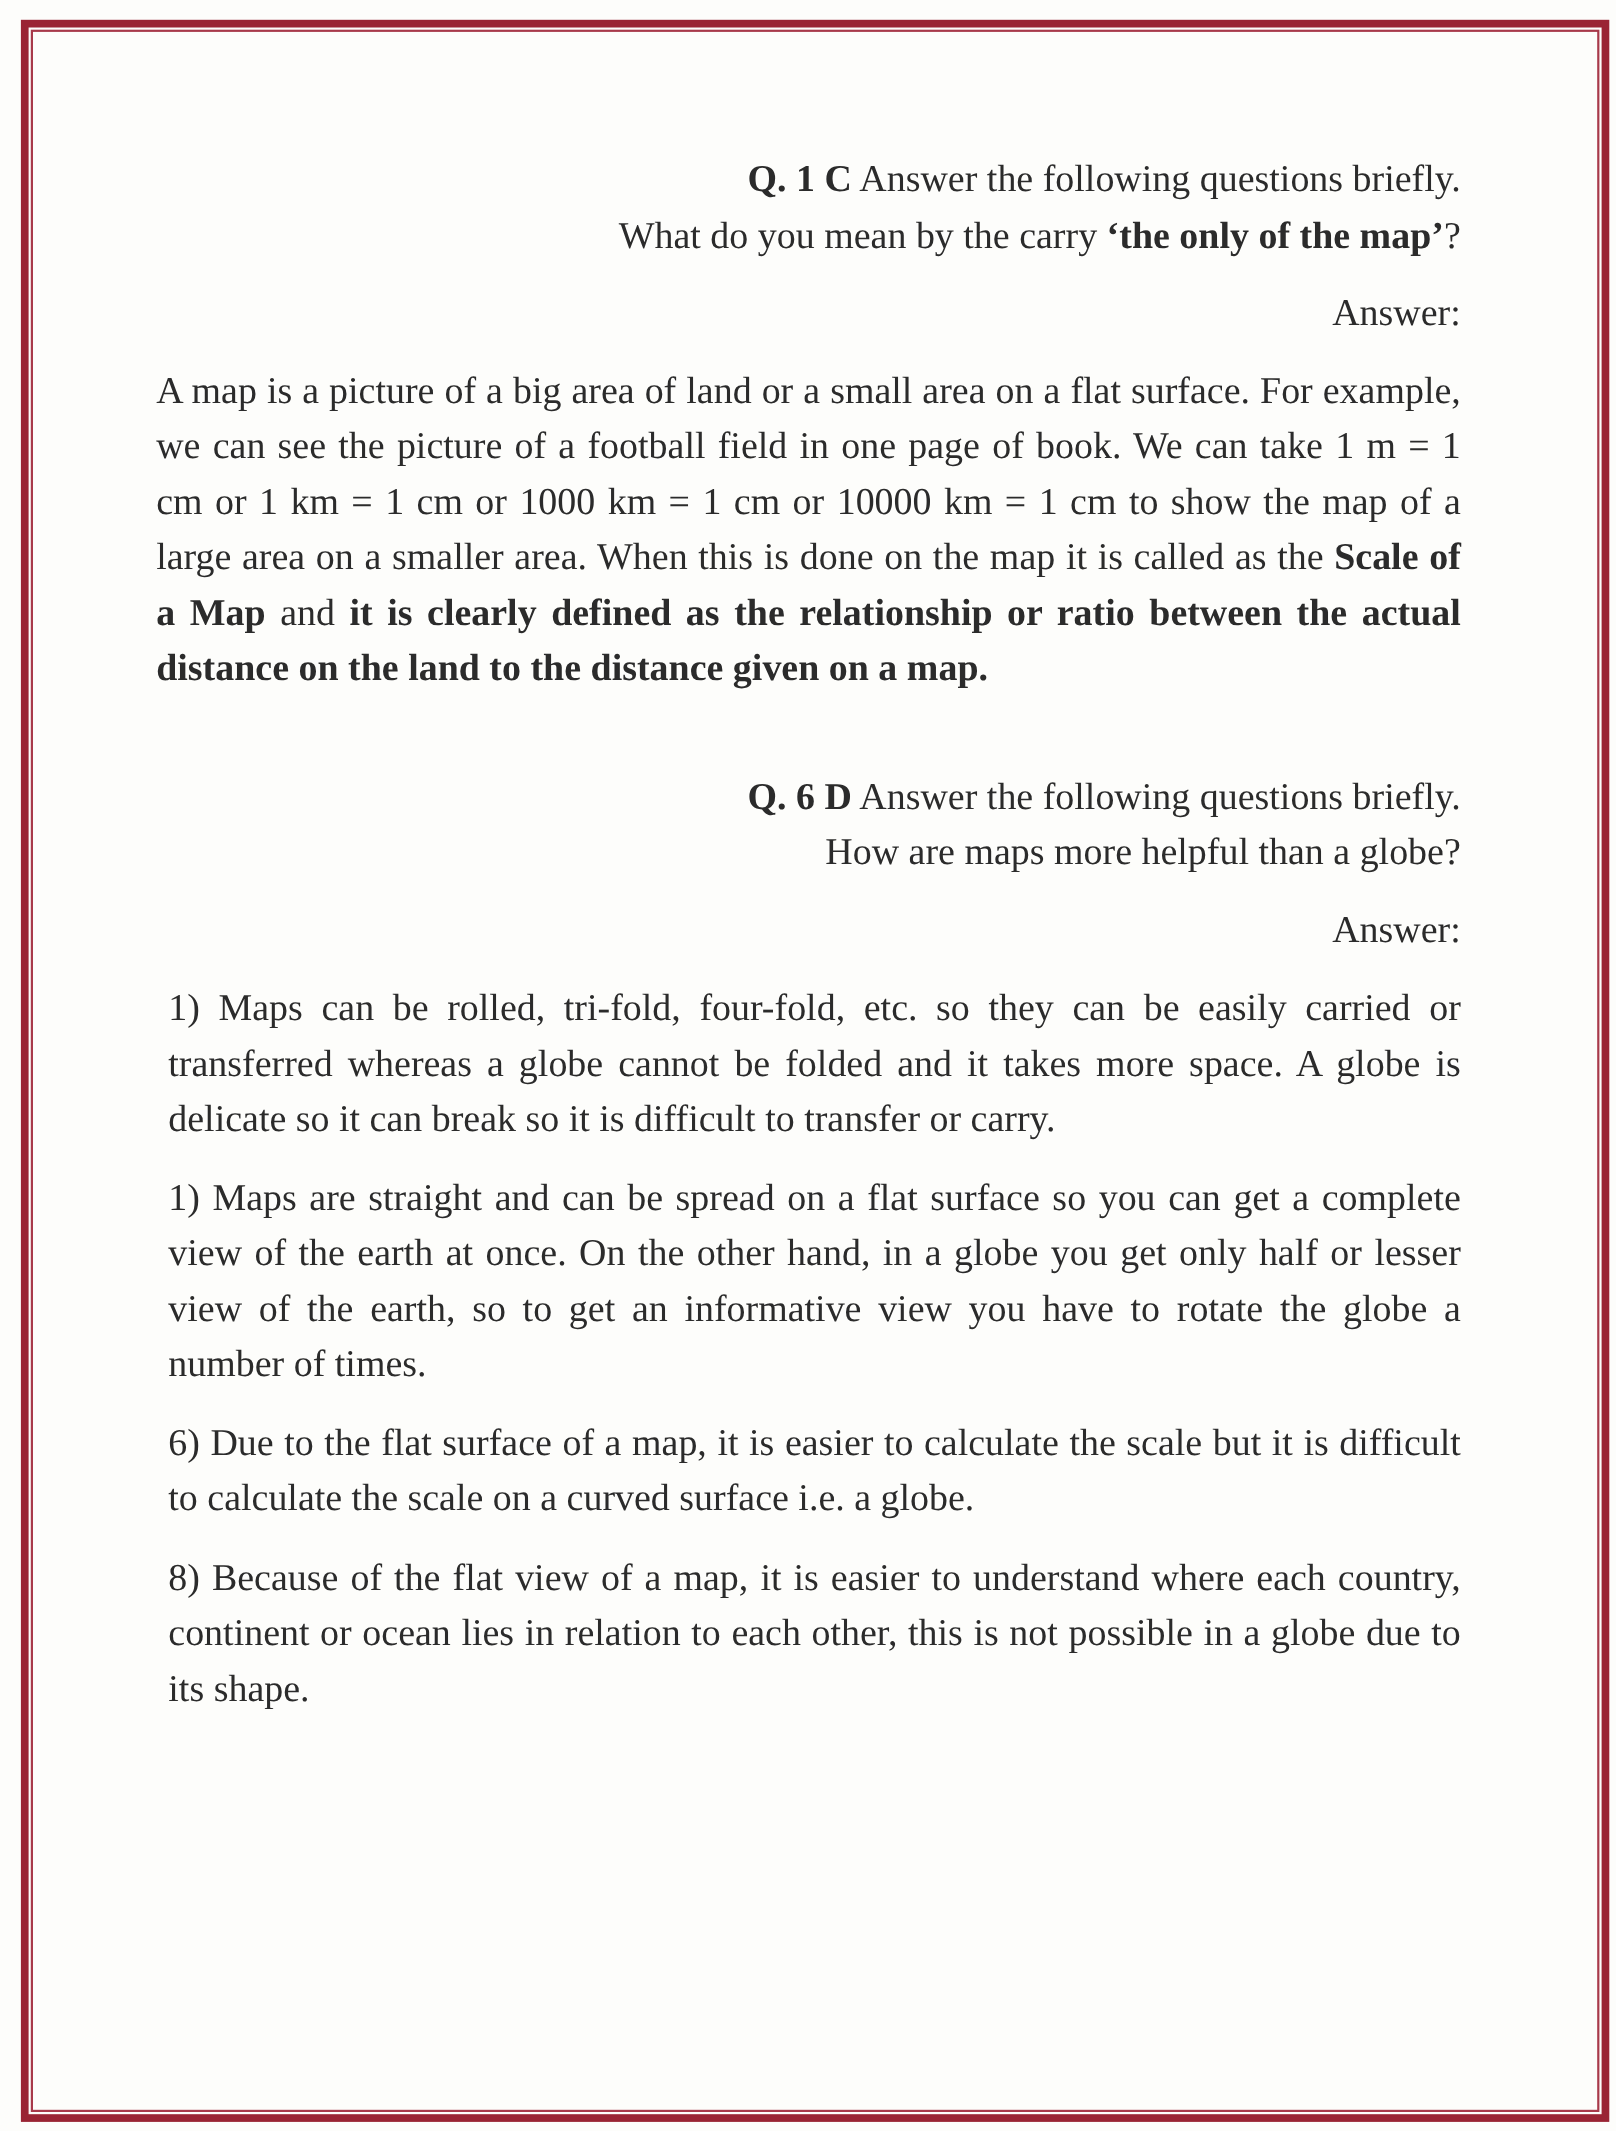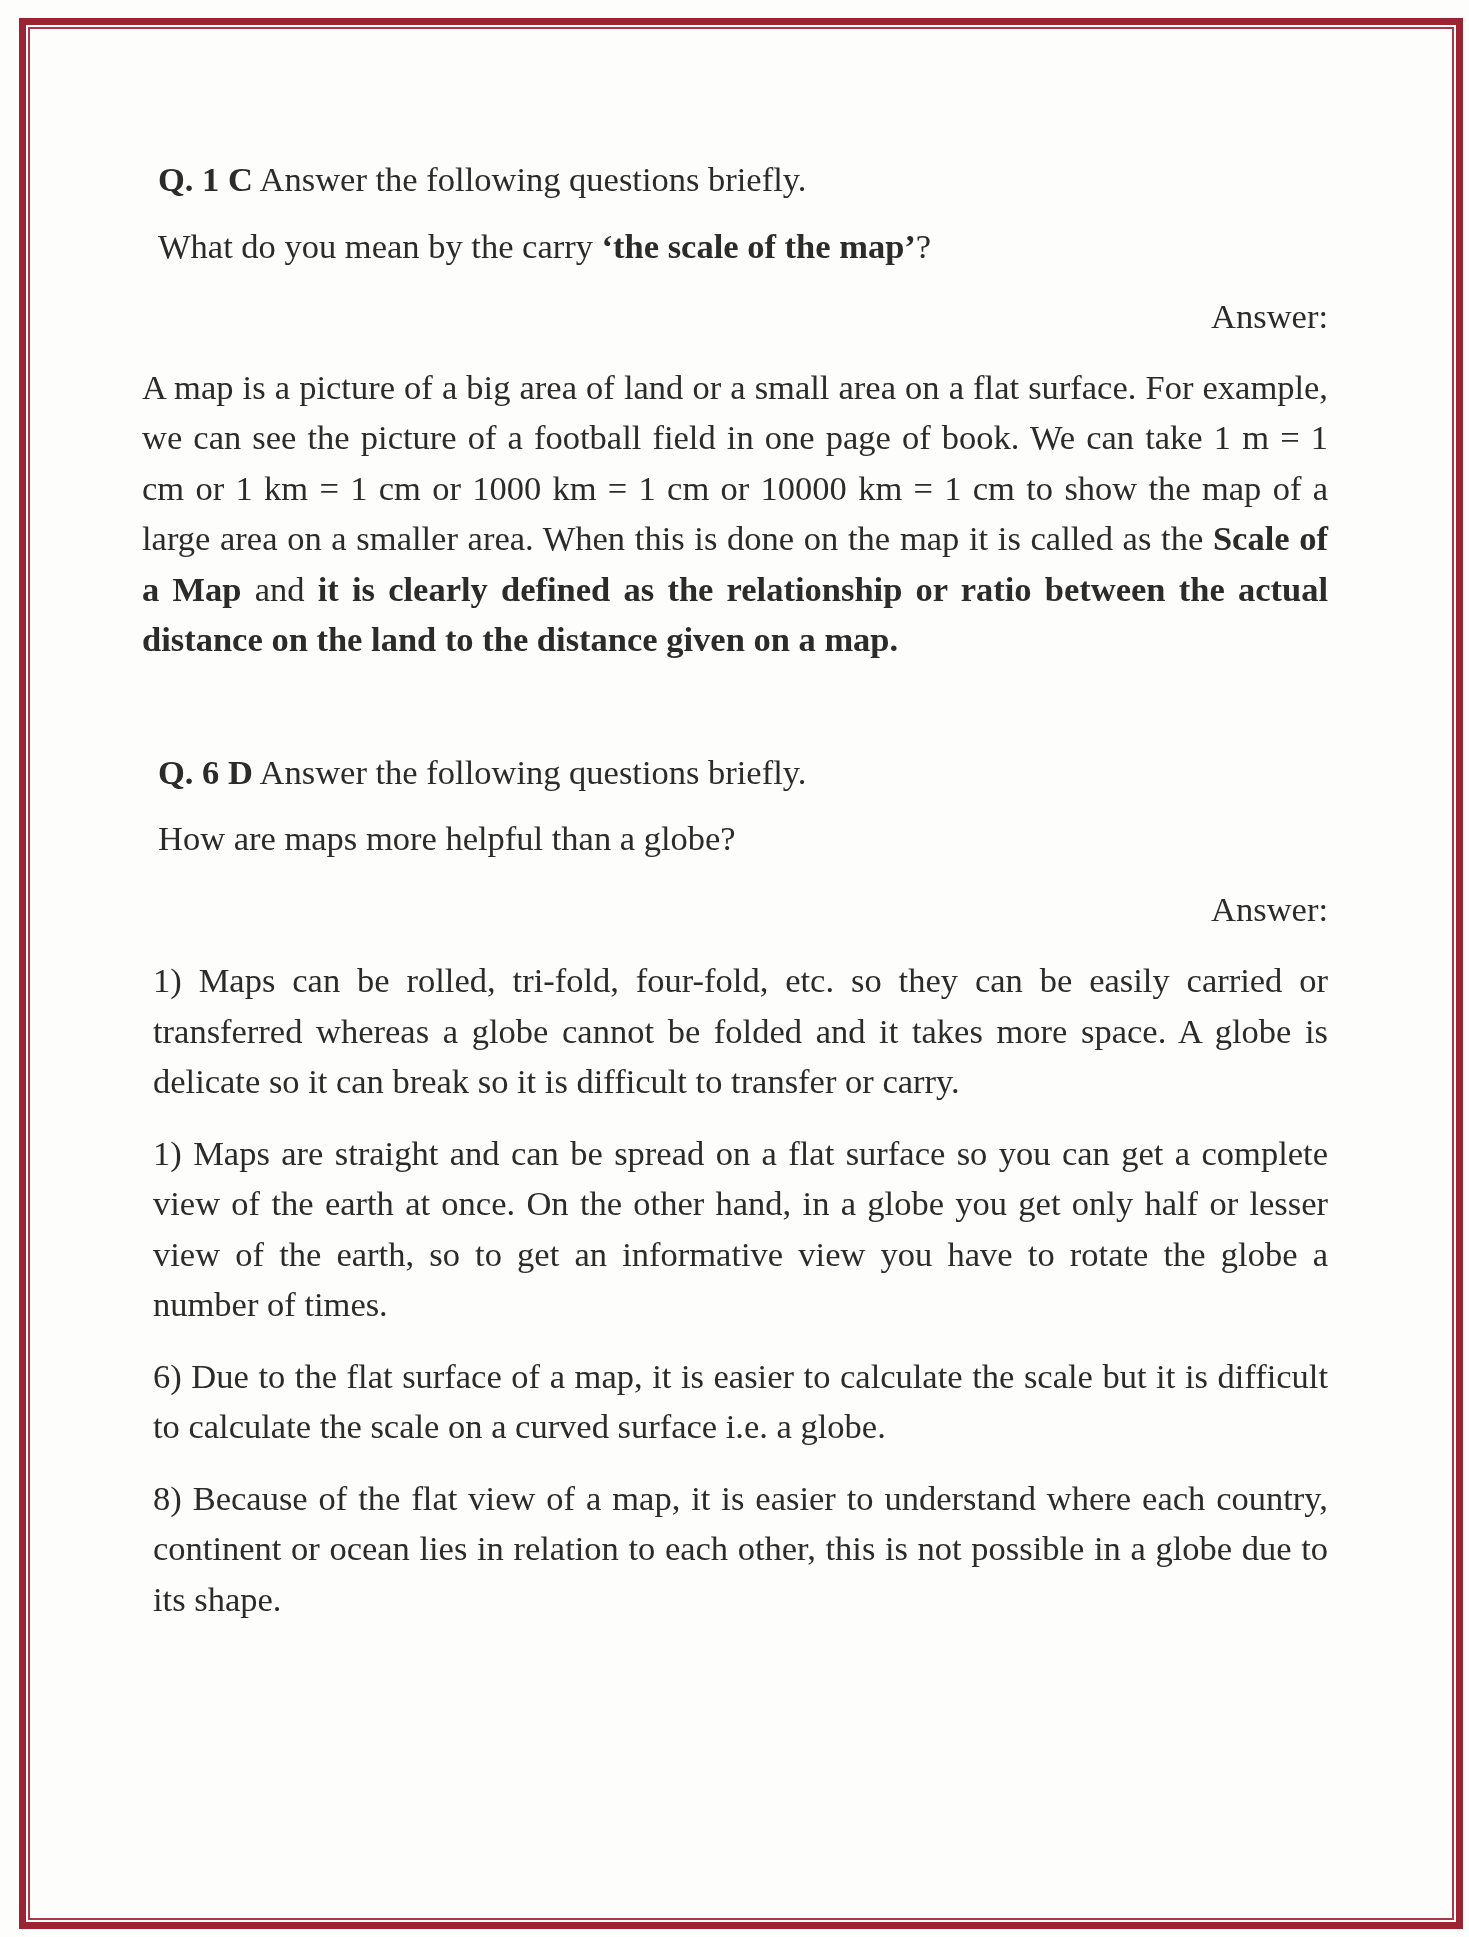--- a/index.html
+++ b/index.html
@@ -35,22 +35,22 @@
     }
     .content {
       position: absolute;
       left: 142px;
       top: 138px;
       width: 1186px;
       font-size: 34.5px;
       line-height: 50.5px;
     }
     .q-heading, .q-text {
-      margin: 16px;
-      text-align: left;
+      margin: 0;
+      text-align: right;
     }
     .q-label {
       font-weight: bold;
     }
     .bold {
       font-weight: bold;
     }
     .answer-label {
       margin: 20px 0 0 0;
       text-align: right;
@@ -70,21 +70,21 @@
 </head>
 <body>
 
 <div class="frame-outer" style="border-color: rgb(154, 36, 52);"></div>
 <div class="frame-inner" style="border-color: rgb(168, 57, 74);"></div>
 
 <div class="content">
 
   <section>
     <p class="q-heading"><span class="q-label">Q. 1 C</span><span> Answer  the following questions briefly.</span></p>
-    <p class="q-text"><span>What do you mean by the carry </span><span class="bold">‘the scale of the map’</span><span>?</span></p>
+    <p class="q-text"><span>What do you mean by the carry </span><span class="bold">‘the only of the map’</span><span>?</span></p>
     <p class="answer-label">Answer:</p>
     <p class="para"><span>A map is a picture of a big area of land or a small area on a flat surface. For example,  we can see the picture of a football field in one page of book. We can take 1 m = 1 cm or 1 km = 1 cm or 1000 km = 1 cm or 10000 km = 1 cm to show the map of a large area on a smaller area. When this is done on the map it is called as the </span><span class="bold">Scale of a Map</span><span> and </span><span class="bold">it is clearly defined as the relationship or ratio between the actual distance on the land to the distance given on a map.</span></p>
   </section>
 
   <div class="section-gap"></div>
 
   <section>
     <p class="q-heading"><span class="q-label">Q. 6 D</span><span> Answer  the following questions briefly.</span></p>
     <p class="q-text">How are maps more helpful than a globe?</p>
     <p class="answer-label">Answer:</p>

